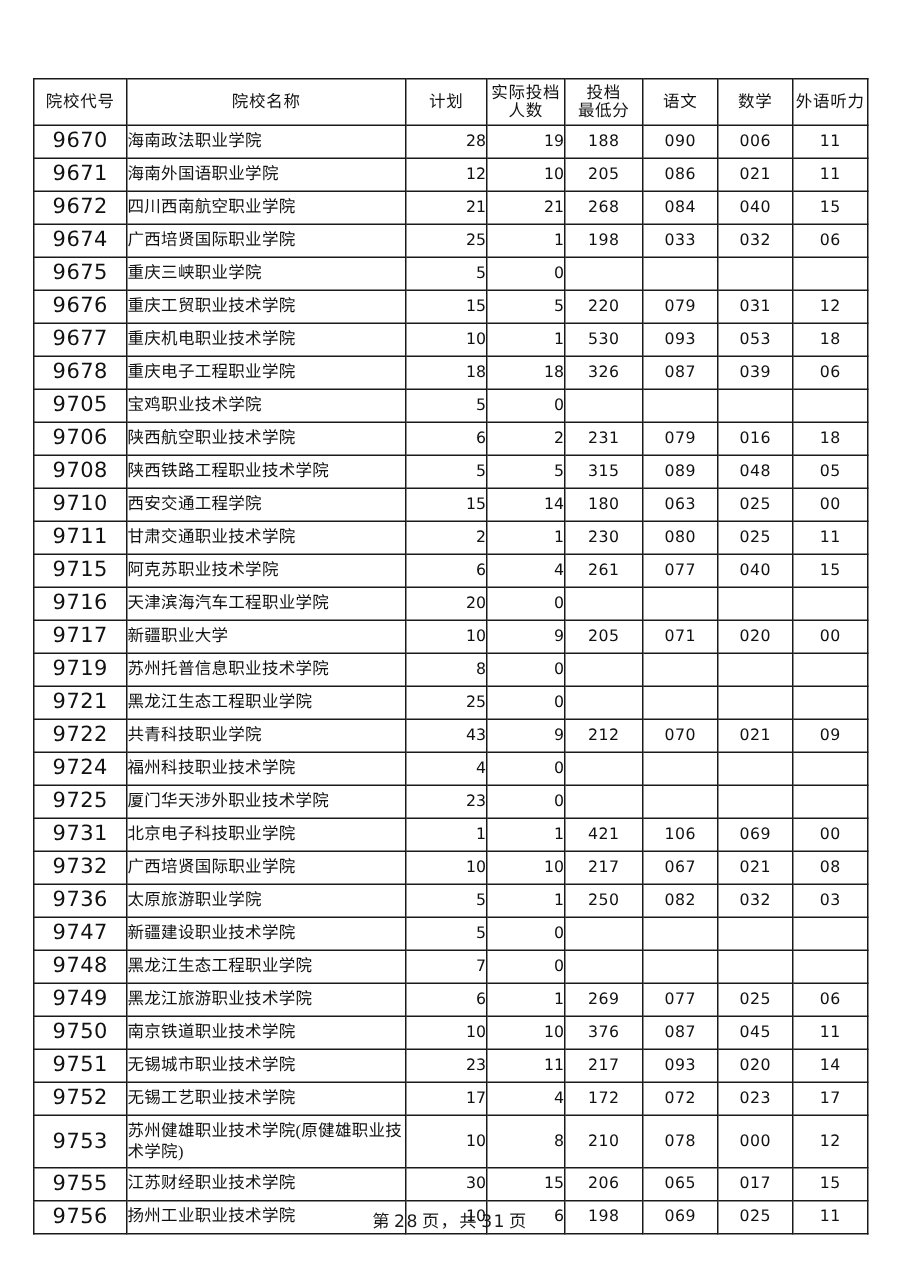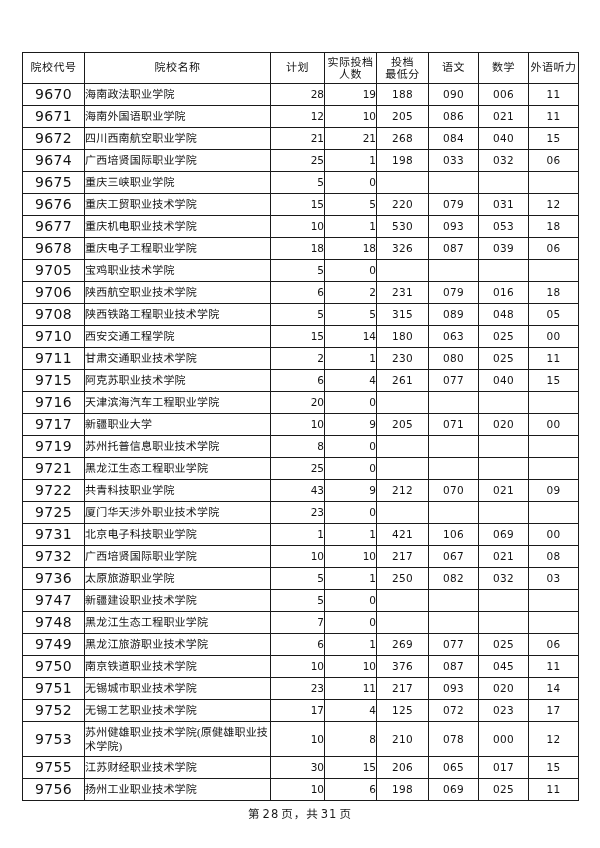--- a/index.html
+++ b/index.html
@@ -326,20 +326,30 @@
             <td class="code">9722</td>
             <td class="name">共青科技职业学院</td>
             <td class="num-right">43</td>
             <td class="num-right">9</td>
             <td class="num-center">212</td>
             <td class="num-center">070</td>
             <td class="num-center">021</td>
             <td class="num-center">09</td>
           </tr>
           <tr>
+            <td class="code">9724</td>
+            <td class="name">福州科技职业技术学院</td>
+            <td class="num-right">4</td>
+            <td class="num-right">0</td>
+            <td class="num-center"></td>
+            <td class="num-center"></td>
+            <td class="num-center"></td>
+            <td class="num-center"></td>
+          </tr>
+          <tr>
             <td class="code">9725</td>
             <td class="name">厦门华天涉外职业技术学院</td>
             <td class="num-right">23</td>
             <td class="num-right">0</td>
             <td class="num-center"></td>
             <td class="num-center"></td>
             <td class="num-center"></td>
             <td class="num-center"></td>
           </tr>
           <tr>
@@ -420,21 +430,21 @@
             <td class="num-center">217</td>
             <td class="num-center">093</td>
             <td class="num-center">020</td>
             <td class="num-center">14</td>
           </tr>
           <tr>
             <td class="code">9752</td>
             <td class="name">无锡工艺职业技术学院</td>
             <td class="num-right">17</td>
             <td class="num-right">4</td>
-            <td class="num-center">125</td>
+            <td class="num-center">172</td>
             <td class="num-center">072</td>
             <td class="num-center">023</td>
             <td class="num-center">17</td>
           </tr>
           <tr class="tall">
             <td class="code">9753</td>
             <td class="name">苏州健雄职业技术学院(原健雄职业技术学院)</td>
             <td class="num-right">10</td>
             <td class="num-right">8</td>
             <td class="num-center">210</td>

